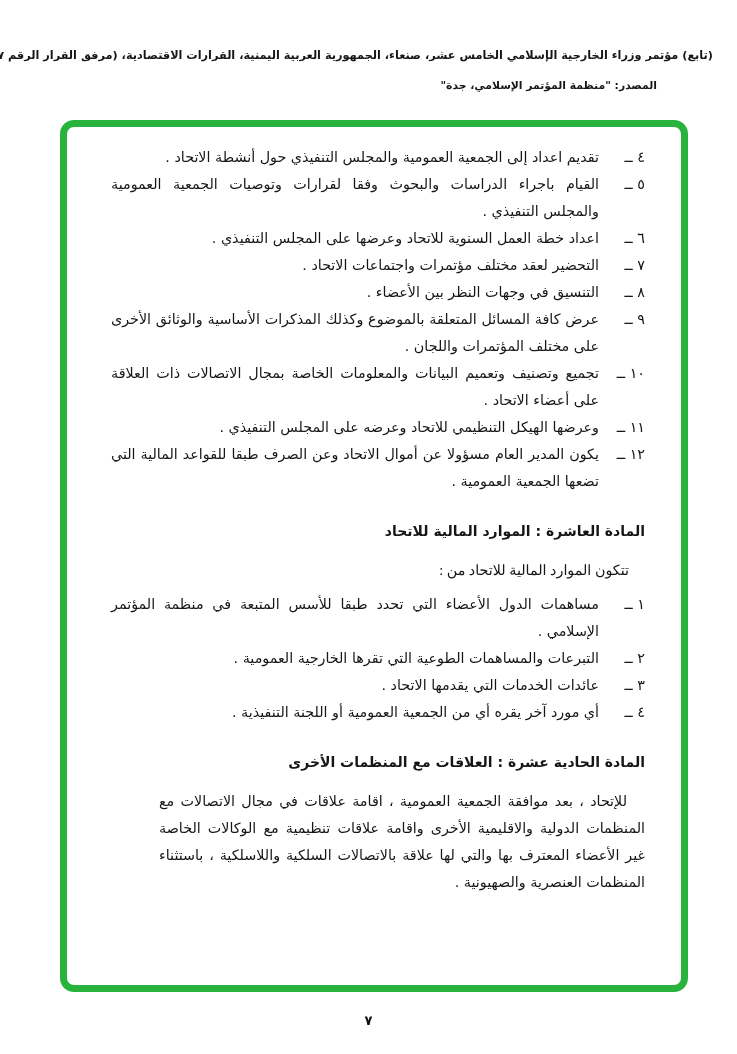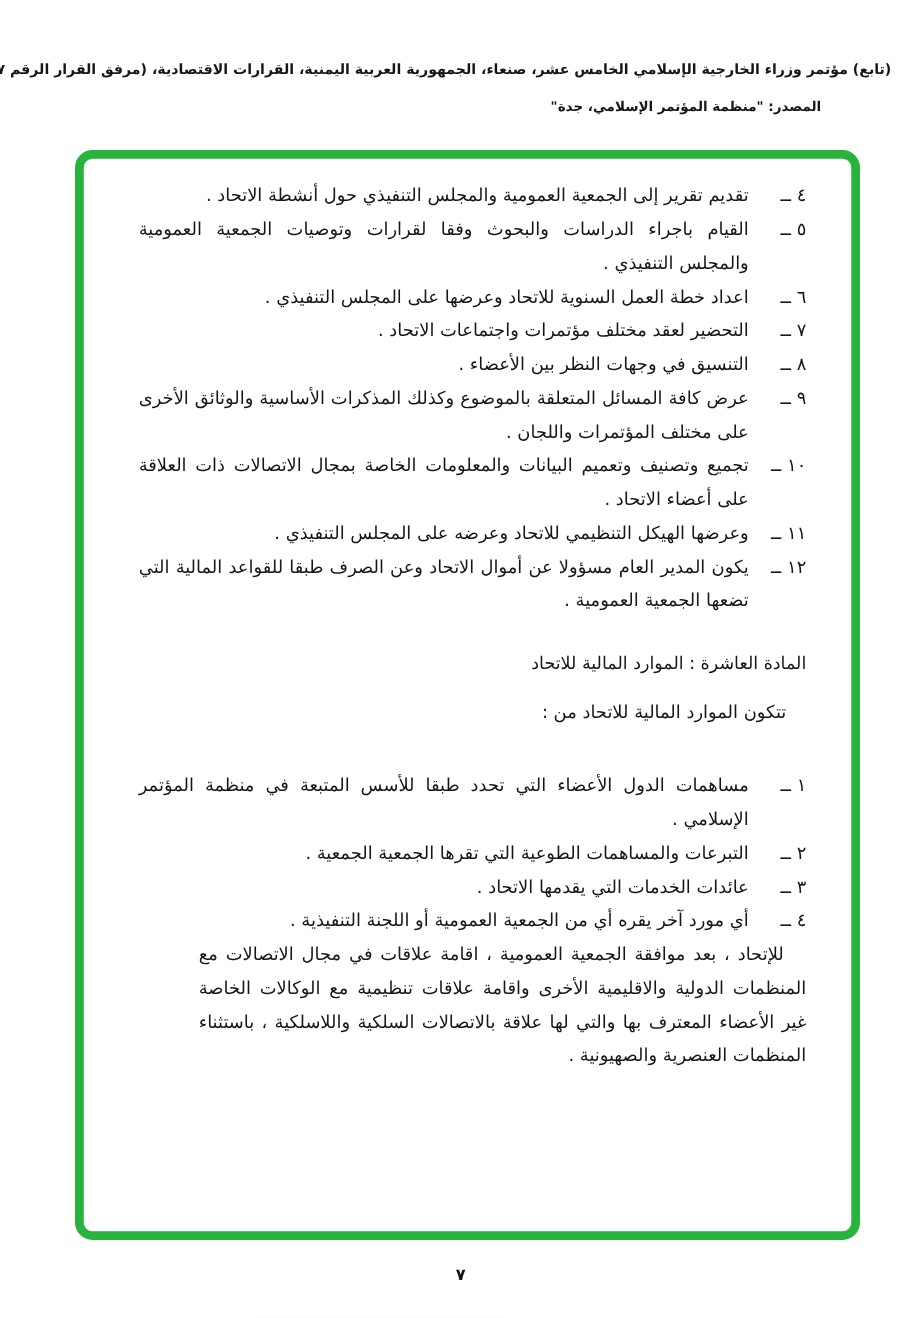--- a/index.html
+++ b/index.html
@@ -58,26 +58,26 @@
     flex: 0 0 46px;
     white-space: nowrap;
   }
   .num-item .itext {
     flex: 1;
     text-align: justify;
     text-align-last: right;
   }
   
   .article-heading {
-    font-weight: normal;
+    font-weight: bold;
     font-size: 14px;
     margin-top: 23px;
     margin-bottom: 12px;
   }
-  .intro-line { text-indent: 16px; margin-bottom: 26px; }
+  .intro-line { text-indent: 16px; margin-bottom: 1px; font-family: Liberation Serif, serif; }
   .para {
     text-align: justify;
     text-align-last: right;
     text-indent: 18px;
     margin-left: 48px;
   }
   .gap-sm { height: 6px; }
   
   .page-number {
     position: absolute;
@@ -97,21 +97,21 @@
   <div class="header">
     <div class="header-line1">(تابع) مؤتمر وزراء الخارجية الإسلامي الخامس عشر، صنعاء، الجمهورية العربية اليمنية، القرارات الاقتصادية، (مرفق القرار الرقم ١٥/١٧-أق)</div>
     <div class="header-line2">المصدر:  "منظمة المؤتمر الإسلامي، جدة"</div>
   </div>
 
   <div class="doc-box">
     <div class="box-inner">
 
       <div class="num-item">
         <span class="marker"><span>٤</span> <span>ــ</span></span>
-        <span class="itext">تقديم تقرير إلى الجمعية العمومية والمجلس التنفيذي حول أنشطة الاتحاد .</span>
+        <span class="itext">تقديم اعداد إلى الجمعية العمومية والمجلس التنفيذي حول أنشطة الاتحاد .</span>
       </div>
       <div class="num-item">
         <span class="marker"><span>٥</span> <span>ــ</span></span>
         <span class="itext">القيام باجراء الدراسات والبحوث وفقا لقرارات وتوصيات الجمعية العمومية والمجلس التنفيذي .</span>
       </div>
       <div class="num-item">
         <span class="marker"><span>٦</span> <span>ــ</span></span>
         <span class="itext">اعداد خطة العمل السنوية للاتحاد وعرضها على المجلس التنفيذي .</span>
       </div>
       <div class="num-item">
@@ -141,31 +141,32 @@
 
       <div class="article-heading">المادة العاشرة : الموارد المالية للاتحاد</div>
       <div class="intro-line">تتكون الموارد المالية للاتحاد من :</div>
       <div class="gap-sm"></div>
       <div class="num-item">
         <span class="marker"><span>١</span> <span>ــ</span></span>
         <span class="itext">مساهمات الدول الأعضاء التي تحدد طبقا للأسس المتبعة في منظمة المؤتمر الإسلامي .</span>
       </div>
       <div class="num-item">
         <span class="marker"><span>٢</span> <span>ــ</span></span>
-        <span class="itext">التبرعات والمساهمات الطوعية التي تقرها الجمعية الجمعية .</span>
+        <span class="itext">التبرعات والمساهمات الطوعية التي تقرها الخارجية العمومية .</span>
       </div>
       <div class="num-item">
         <span class="marker"><span>٣</span> <span>ــ</span></span>
         <span class="itext">عائدات الخدمات التي يقدمها الاتحاد .</span>
       </div>
       <div class="num-item">
         <span class="marker"><span>٤</span> <span>ــ</span></span>
         <span class="itext">أي مورد آخر يقره أي من الجمعية العمومية أو اللجنة التنفيذية .</span>
       </div>
 
+      <div class="article-heading">المادة الحادية عشرة : العلاقات مع المنظمات الأخرى</div>
       <div class="para">للإتحاد ، بعد موافقة الجمعية العمومية ، اقامة علاقات في مجال الاتصالات مع المنظمات الدولية والاقليمية الأخرى واقامة علاقات تنظيمية مع الوكالات الخاصة غير الأعضاء المعترف بها والتي لها علاقة بالاتصالات السلكية واللاسلكية ، باستثناء المنظمات العنصرية والصهيونية .</div>
 
 
     </div>
   </div>
 
   <div class="page-number">٧</div>
 
 </div>
 

